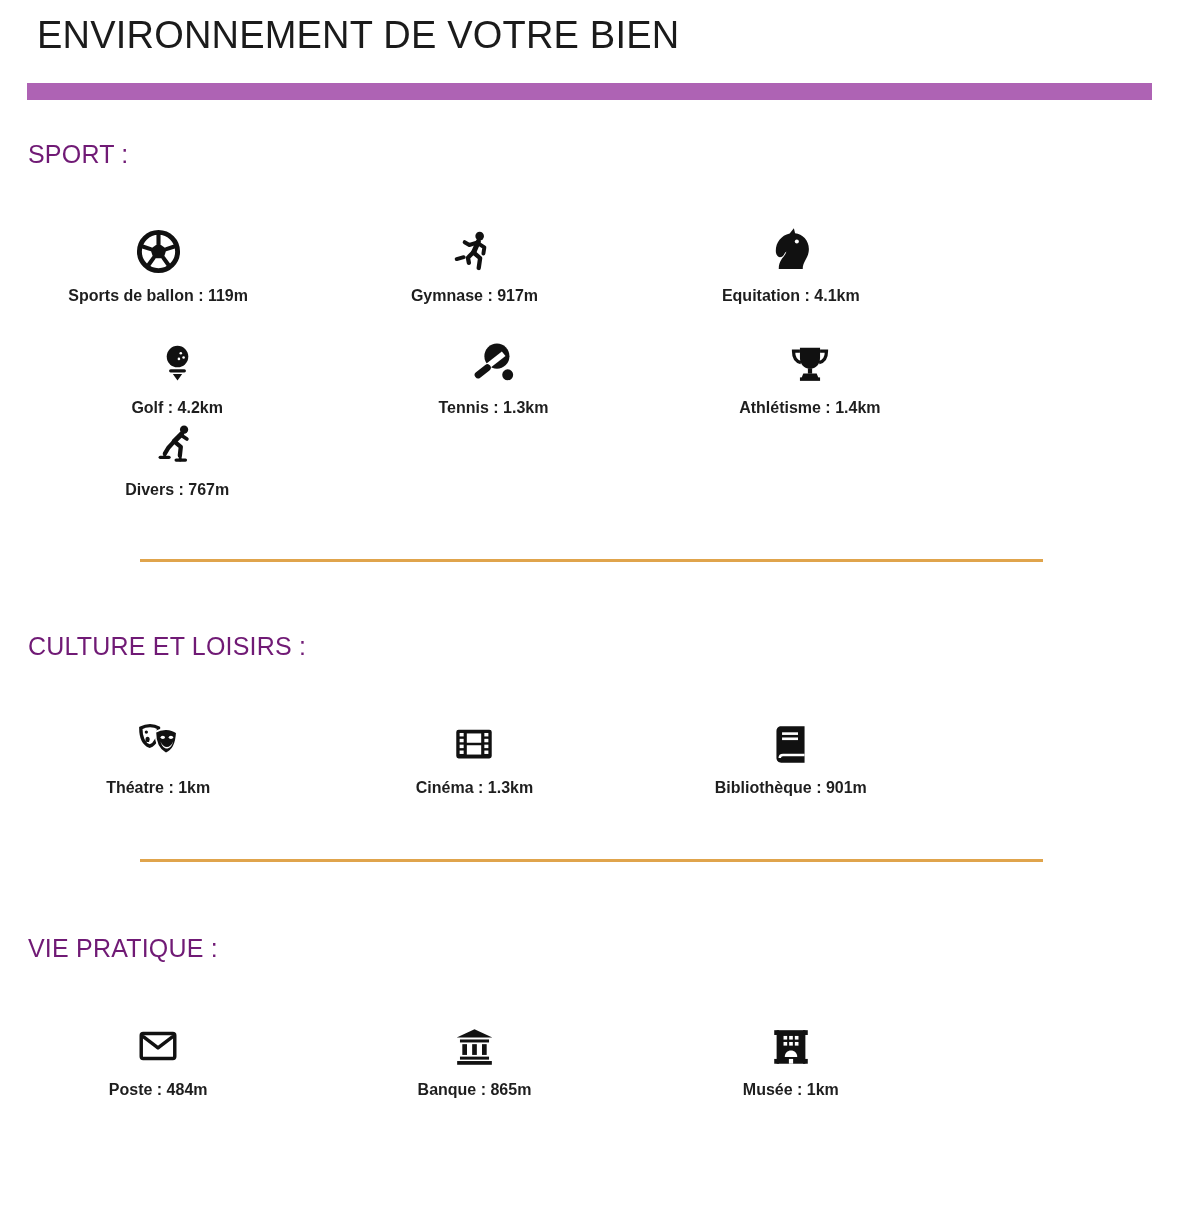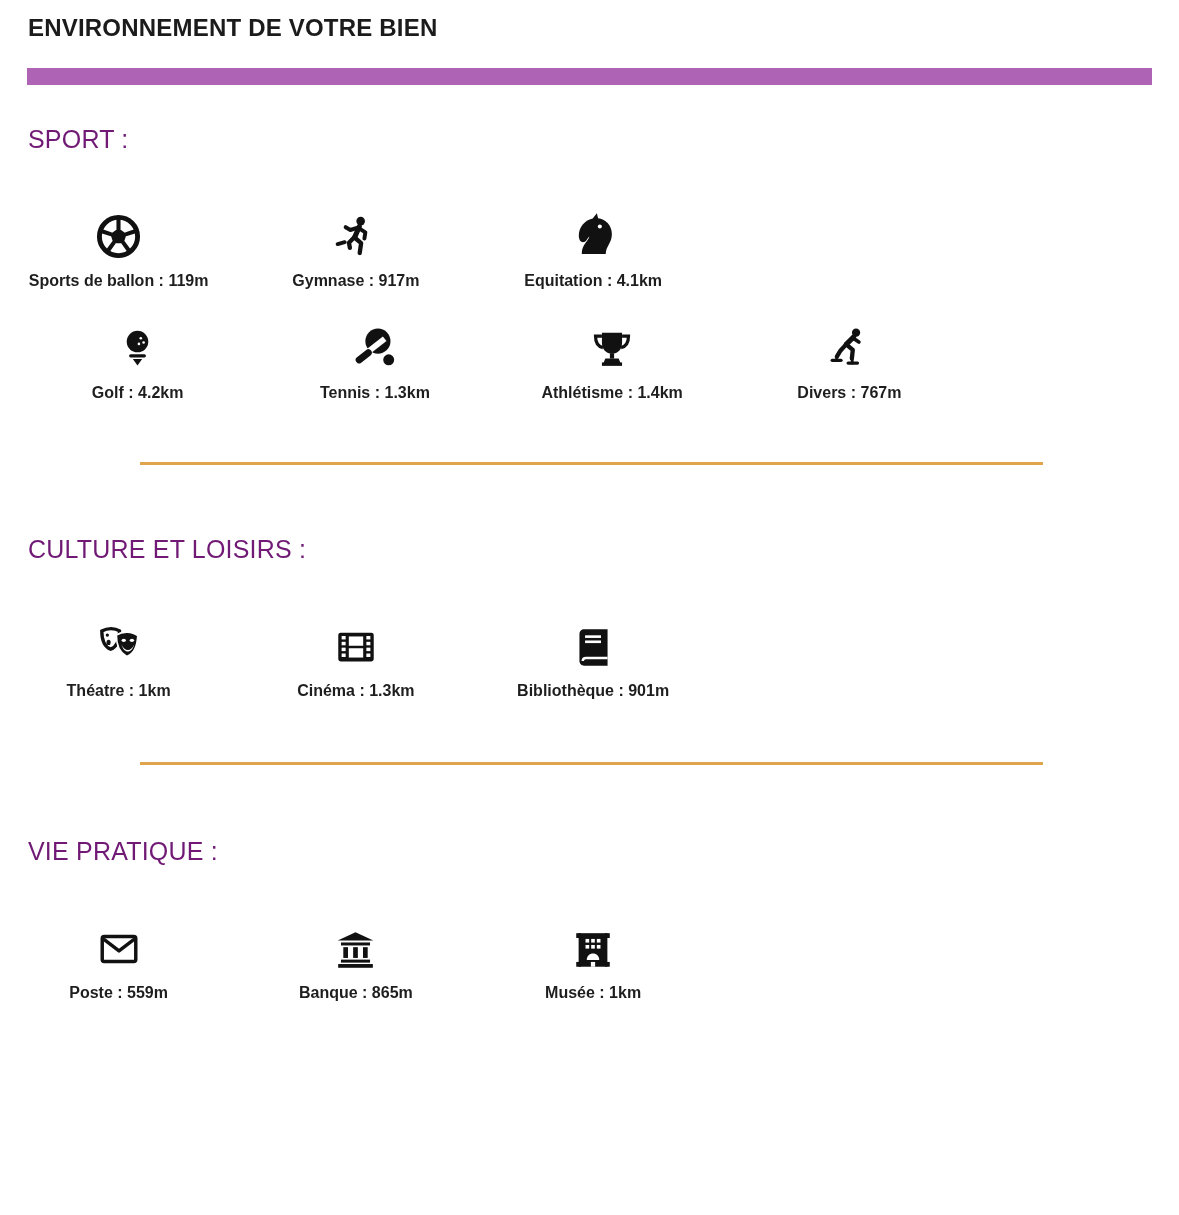--- a/index.html
+++ b/index.html
@@ -1,33 +1,33 @@
 <!DOCTYPE html>
 <html><head>
 <meta charset="utf-8">
 <style>
   html, body { margin:0; padding:0; background:#ffffff; }
   body {
     width:1179px; height:1215px; overflow:hidden; position:relative;
     font-family:"Liberation Sans", sans-serif; color:#1e1e1e;
   }
   .page-title {
-    margin:14px 0 0 28px;
-    font-size:24px; font-weight:700; color:#1b1b1b; letter-spacing:.2px;
+    margin:14px 0 0 37px;
+    font-size:38px; font-weight:400; color:#1b1b1b; letter-spacing:.2px;
   }
   .accent-bar {
     margin:26px 0 0 27px;
     width:1125px; height:17px;
   }
   .section-title {
     margin:40px 0 0 28px;
     font-size:25px; font-weight:400; color:#701a75; letter-spacing:.2px;
   }
   .items-grid {
-    display:grid; grid-template-columns:repeat(4,1fr);
+    display:grid; grid-template-columns:repeat(3,1fr);
     width:949px;
   }
   .grid-row1 { margin-top:54px; }
   .grid-row2 { margin-top:30px;padding-left:19px; }
   .grid-single { margin-top:54px; }
   .poi-item { display:flex; flex-direction:column; align-items:center; }
   .poi-icon {
     height:52px; display:flex; align-items:flex-end; justify-content:center;
     color:#111111;
   }
@@ -214,21 +214,21 @@
 <h2 class="section-title mt-vie">VIE PRATIQUE :</h2>
 
 <div class="items-grid grid-single">
   <div class="poi-item">
     <span class="poi-icon">
       <svg viewBox="0 0 48 48" width="46" height="46">
         <rect x="6.5" y="11" width="35" height="26" rx="2" fill="none" stroke="currentColor" stroke-width="3.6"></rect>
         <polyline points="9,14.5 24,26 39,14.5" fill="none" stroke="currentColor" stroke-width="3.6" stroke-linejoin="round" stroke-linecap="round"></polyline>
       </svg>
     </span>
-    <span class="poi-label">Poste : 559m</span>
+    <span class="poi-label">Poste : 484m</span>
   </div>
   <div class="poi-item">
     <span class="poi-icon">
       <svg viewBox="0 0 48 48" width="45" height="45">
         <polygon points="24,5.5 43,14.5 5,14.5" fill="currentColor"></polygon>
         <rect x="8.5" y="16.5" width="31" height="3.2" fill="currentColor"></rect>
         <rect x="11" y="21.5" width="5" height="11.5" fill="currentColor"></rect>
         <rect x="21.5" y="21.5" width="5" height="11.5" fill="currentColor"></rect>
         <rect x="32" y="21.5" width="5" height="11.5" fill="currentColor"></rect>
         <rect x="8.5" y="34.8" width="31" height="3.2" fill="currentColor"></rect>

